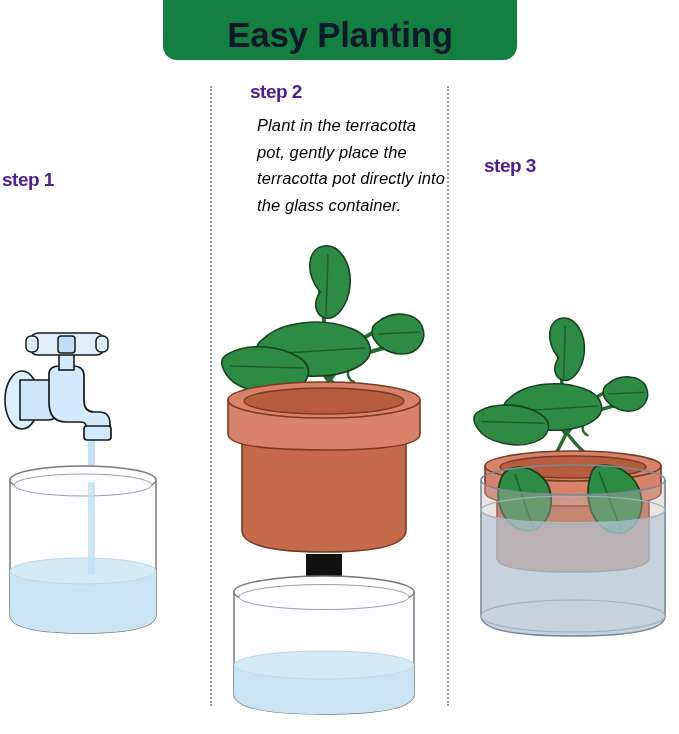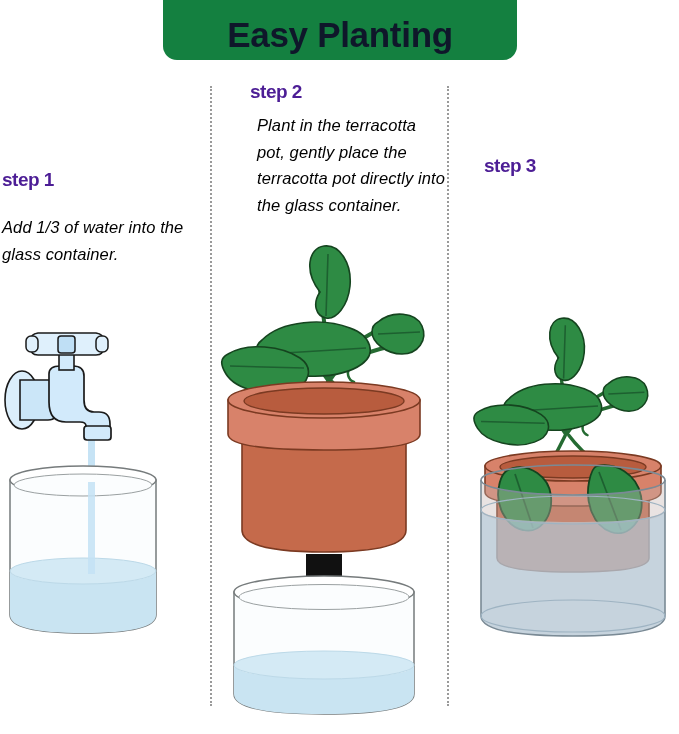--- a/index.html
+++ b/index.html
@@ -98,21 +98,20 @@
 <div class="banner">
   <span class="banner-title">Easy Planting</span>
 </div>
 
 <div class="divider d1"></div>
 <div class="divider d2"></div>
 
 <div class="col col1">
 
   <div class="step-title c1-title">step 1</div>
-  <div class="step-desc c1-desc">Add 1/3 of water into the glass container.</div>
 
   <div class="art" style="left:0px; top:330px;">
     <svg width="200" height="330" viewBox="0 0 200 330">
 
       <rect x="88" y="110" width="7" height="140" fill="#c3e2f4" opacity="0.95"></rect>
 
       <ellipse cx="22" cy="70" rx="17" ry="29" fill="#dbeefb" stroke="#1a1a1a" stroke-width="1.6"></ellipse>
 
       <path d="M20,50 L48,50 Q58,50 58,62 L58,78 Q58,90 48,90 L20,90 Z" fill="#cbe6f8" stroke="#1a1a1a" stroke-width="1.6"></path>
 

